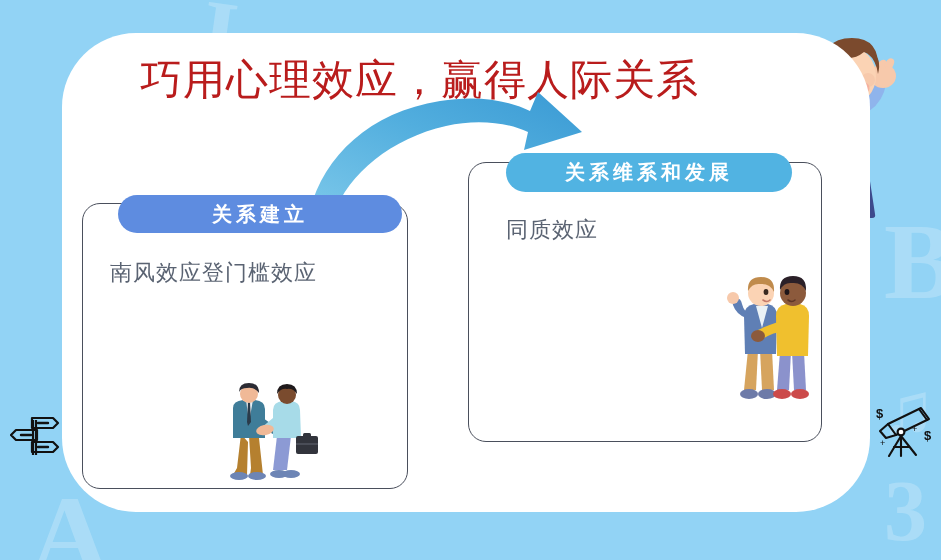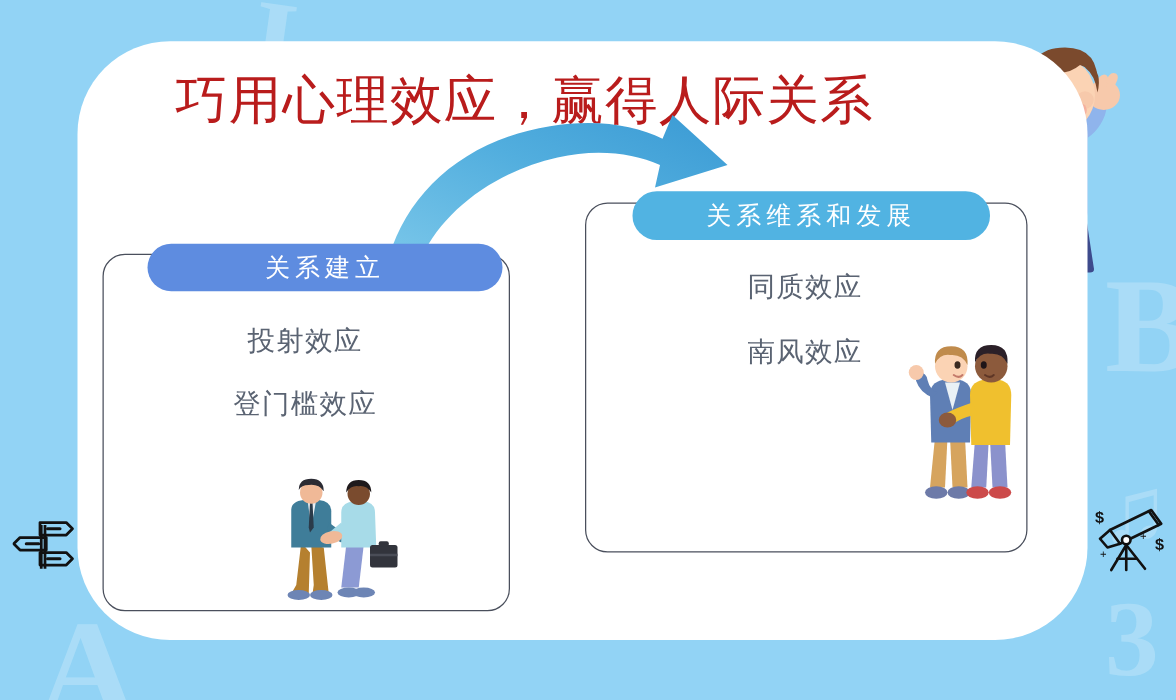--- a/index.html
+++ b/index.html
@@ -76,40 +76,40 @@
     background: transparent;
   }
   #card-left  { left: 82px;  top: 203px; width: 324px; height: 284px; }
   #card-right { left: 468px; top: 162px; width: 352px; height: 278px; }
 
   .pill {
     position: absolute;
     border-radius: 999px;
     color: #ffffff;
     font-size: 20px;
-    font-weight: normal;
+    font-weight: bold;
     letter-spacing: 4px;
     display: flex;
     align-items: center;
     justify-content: center;
     white-space: nowrap;
   }
   #pill-left {
     left: 118px; top: 195px; width: 284px; height: 38px;
     background: #5e8ce0;
   }
   #pill-right {
     left: 506px; top: 153px; width: 286px; height: 39px;
     background: #51b3e2;
   }
 
   .item-list {
     position: absolute;
     display: flex;
-    flex-direction: column;
+    flex-direction: row;
     align-items: center;
   }
   .item {
     color: #5a6372;
     font-size: 22px;
     letter-spacing: 1px;
     white-space: nowrap;
   }
   #items-left  { left: 110px; top: 258px; width: 268px; }
   #items-left .item  { margin-bottom: 20px; }
@@ -214,21 +214,21 @@
              L 224 62
              L 228 44
              C 206 34, 176 31, 146 38
              C 92 50, 48 86, 34 126
              Z" fill="url(#arrowGrad)"></path>
   </svg>
 
   <div class="card" id="card-left"></div>
   <div class="pill" id="pill-left">关系建立</div>
   <div class="item-list" id="items-left">
-    <div class="item">投射效应</div>
+    <div class="item">南风效应</div>
     <div class="item">登门槛效应</div>
   </div>
 
   <svg class="illus" id="illus-handshake" viewBox="0 0 124 100">
 
     <path d="M38 52 L34 86 L30 93 L44 93 L45 60 Z" fill="#b5802f"></path>
     <path d="M46 54 L48 86 L47 93 L60 93 L56 56 Z" fill="#b5802f"></path>
     <ellipse cx="36" cy="94" rx="9" ry="4" fill="#6d85b5"></ellipse>
     <ellipse cx="54" cy="94" rx="9" ry="4" fill="#6d85b5"></ellipse>
     <path d="M30 26 Q30 19 40 18 L52 18 Q62 19 62 27 L62 56 L30 56 Z" fill="#3f7d99"></path>
@@ -250,21 +250,20 @@
 
     <rect x="93" y="54" width="22" height="18" rx="2" fill="#32343c"></rect>
     <rect x="100" y="51" width="8" height="4" rx="1.5" fill="#32343c"></rect>
     <rect x="93" y="61" width="22" height="2" fill="#4a4d57"></rect>
   </svg>
 
   <div class="card" id="card-right"></div>
   <div class="pill" id="pill-right">关系维系和发展</div>
   <div class="item-list" id="items-right">
     <div class="item">同质效应</div>
-    <div class="item">南风效应</div>
   </div>
 
   <svg class="illus" id="illus-friends" viewBox="0 0 104 136">
 
     <path d="M26 78 L22 118 L34 118 L36 78 Z" fill="#d6a45e"></path>
     <path d="M38 78 L40 118 L52 118 L50 78 Z" fill="#d6a45e"></path>
     <ellipse cx="27" cy="122" rx="9" ry="5" fill="#6d7aa8"></ellipse>
     <ellipse cx="45" cy="122" rx="9" ry="5" fill="#6d7aa8"></ellipse>
 
     <path d="M22 44 Q22 34 32 32 L46 32 Q55 34 55 44 L54 82 L23 82 Z" fill="#5f7fb5"></path>

